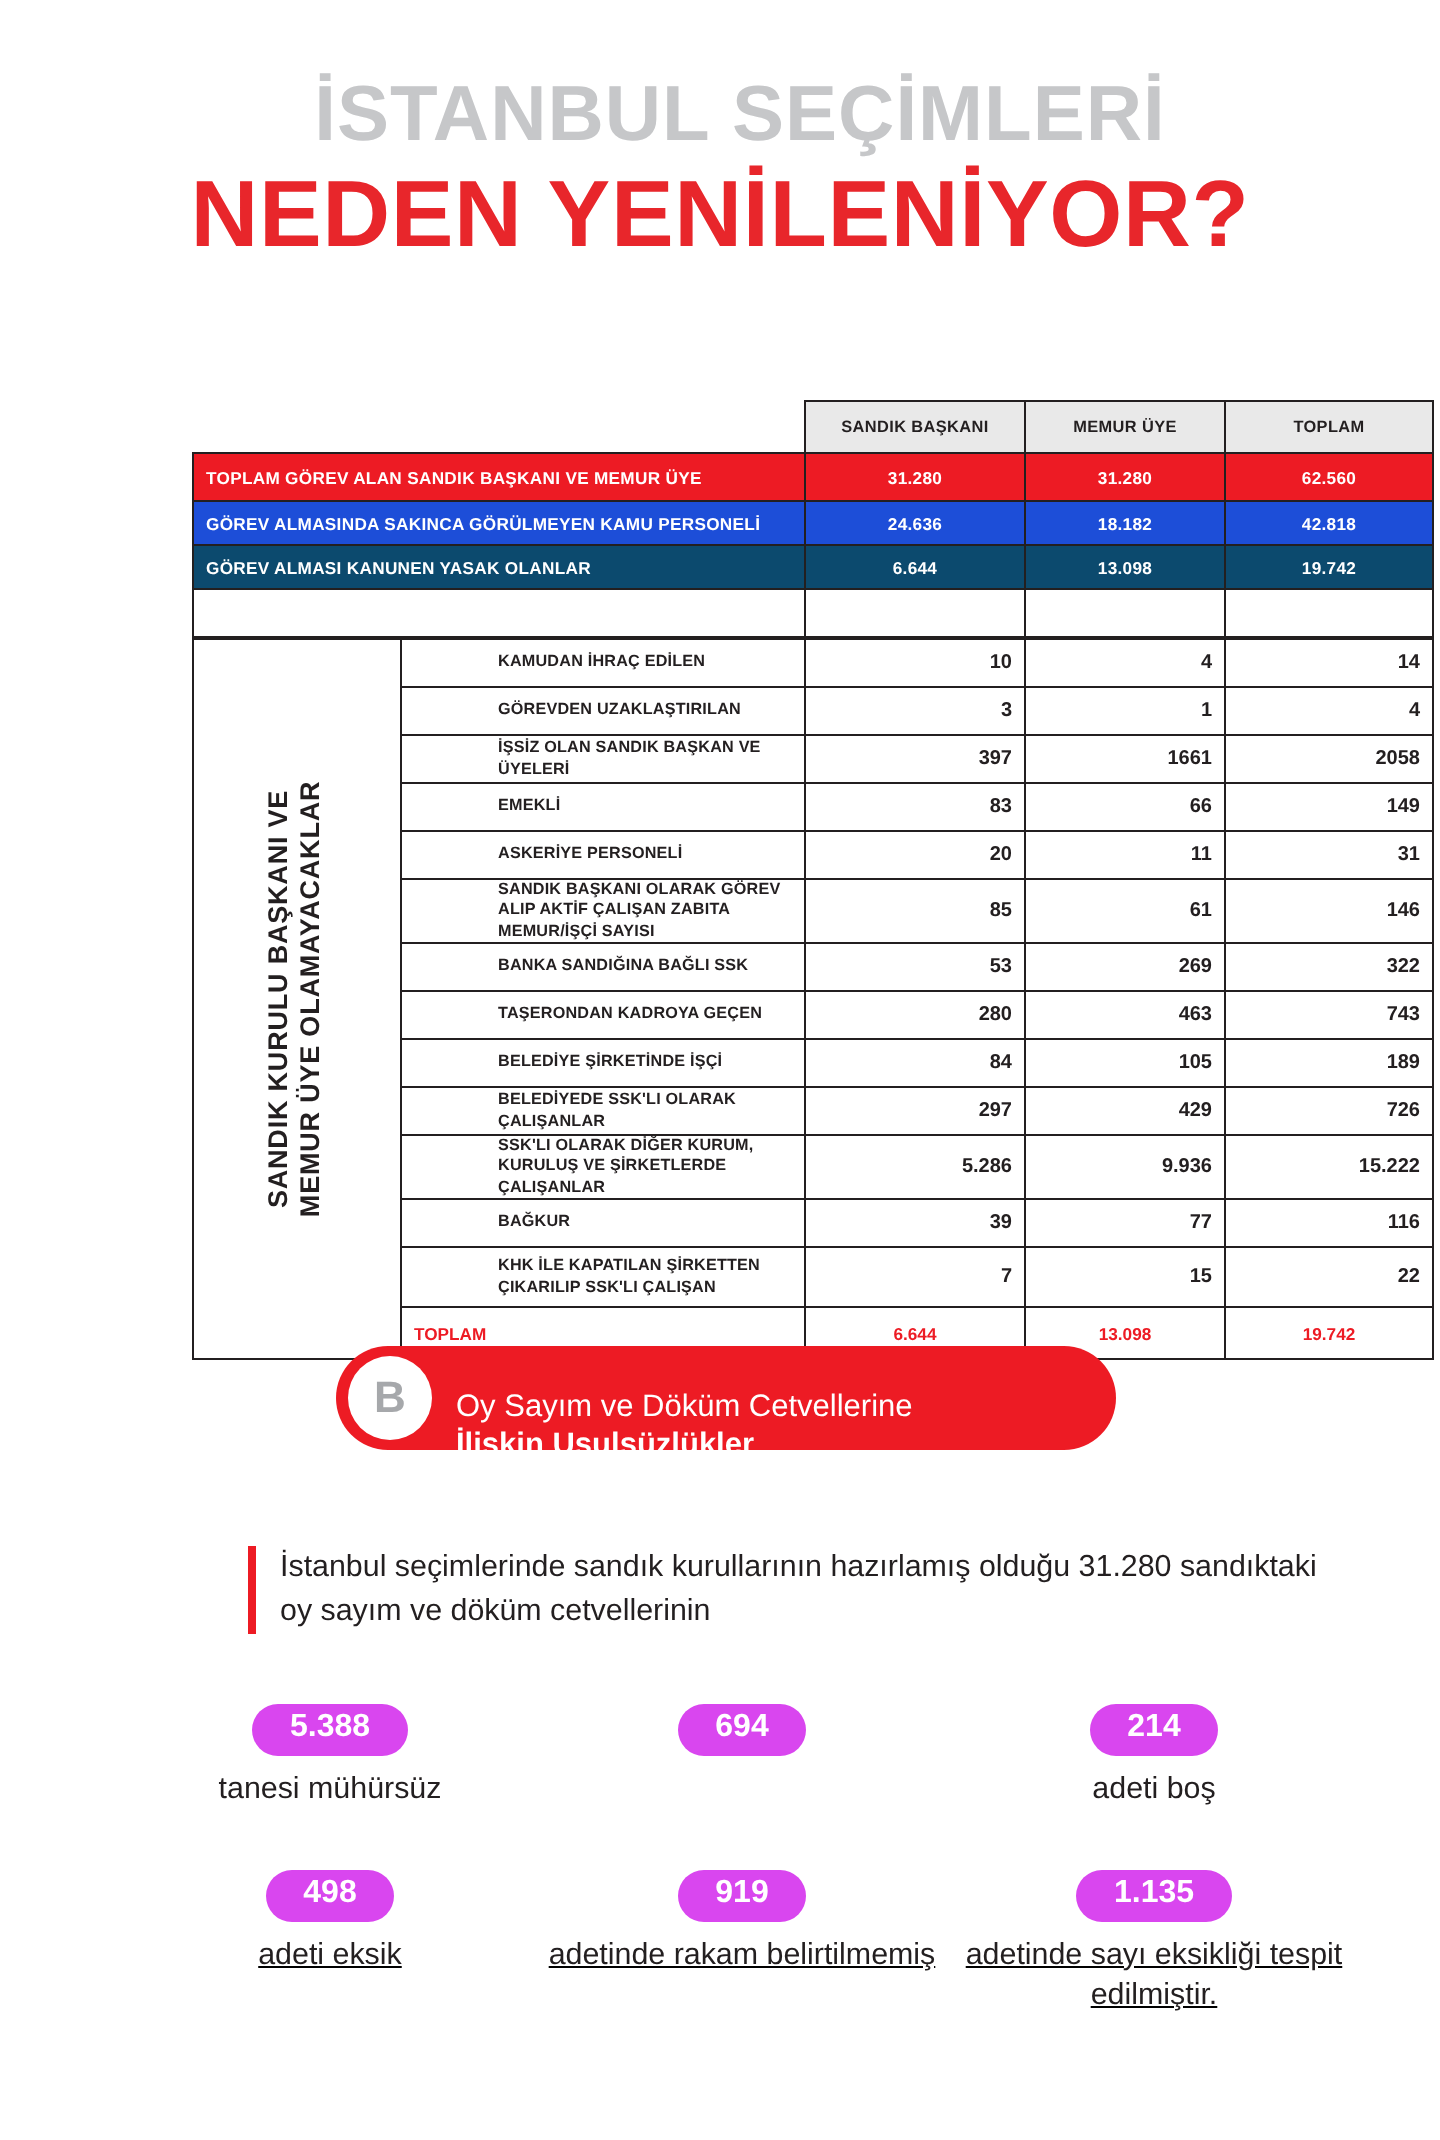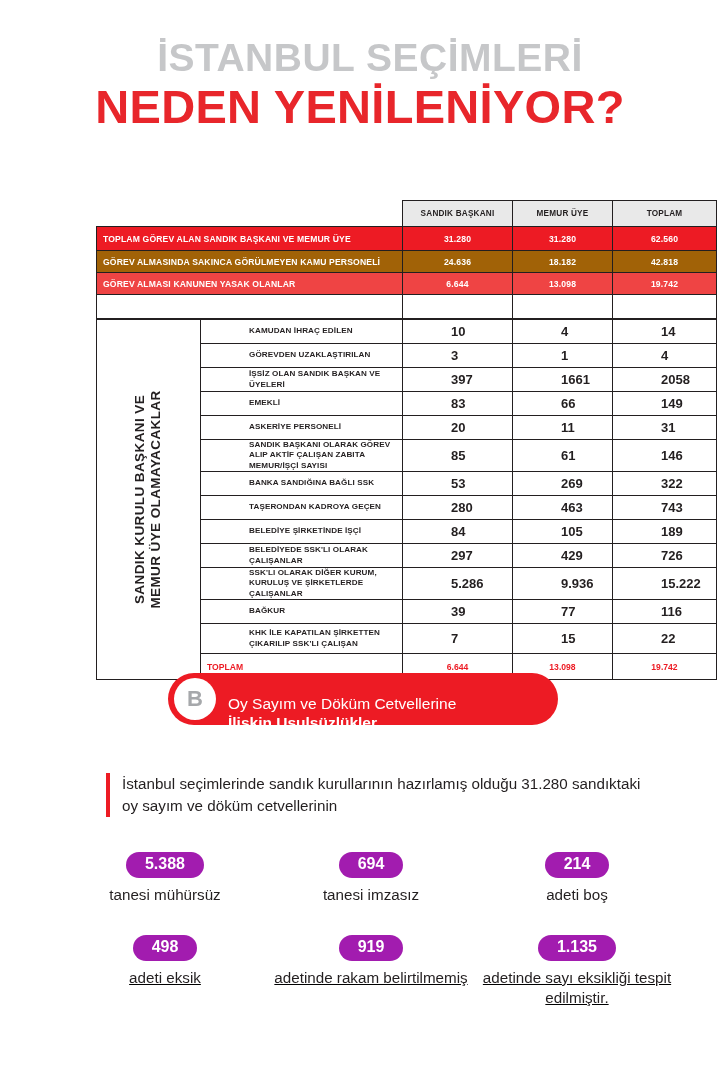--- a/index.html
+++ b/index.html
@@ -81,45 +81,45 @@
   }
 
   tr.row-red td {
     background: #ed1b24;
     color: #ffffff;
     height: 24px;
     font-size: 8.6px;
     letter-spacing: 0.15px;
   }
   tr.row-gray1 td {
-    background: #a16207;
+    background: #1d4ed8;
     color: #ffffff;
     height: 22px;
     font-size: 8.6px;
     letter-spacing: 0.15px;
   }
   tr.row-gray2 td {
-    background: #ef4444;
+    background: #0c4a6e;
     color: #ffffff;
     height: 22px;
     font-size: 8.6px;
     letter-spacing: 0.15px;
   }
   tr.row-red td.num,
   tr.row-gray1 td.num,
   tr.row-gray2 td.num { text-align: center; }
 
   tr.drow td {
     background: #ffffff;
     color: #231f20;
     height: 24px;
     padding-left: 48px;
   }
   tr.drow.tall td { height: 30px; }
-  tr.drow td.num { text-align: left; font-size: 13px; }
+  tr.drow td.num { text-align: right; font-size: 10px; }
   tr.drow td.lbl { font-size: 8.1px; letter-spacing: 0.1px; line-height: 1.28; }
 
   tr.row-total td {
     background: #ffffff;
     color: #ed1b24;
     height: 26px;
     font-size: 8.6px;
   }
   tr.row-total td.num { text-align: center; }
 
@@ -183,21 +183,21 @@
     color: #ffffff;
     line-height: 1.22;
     margin-top: 30px;
   }
   .banner-l1 { font-size: 15.5px; font-weight: normal; }
   .banner-l2 { font-size: 15.5px; font-weight: bold; }
 
   
   .para-wrap {
     position: absolute;
-    left: 106px;
+    left: 124px;
     top: 773px;
     display: flex;
     align-items: stretch;
   }
   .para-bar {
     width: 4px;
     background: #ed1b24;
     flex: 0 0 auto;
     margin-right: 12px;
   }
@@ -219,21 +219,21 @@
     display: flex;
     width: 620px;
   }
   .stats-row + .stats-row { margin-top: 30px; text-decoration: underline; }
   .stat {
     width: 206px;
     text-align: center;
   }
   .pill {
     display: inline-block;
-    background: #a21caf;
+    background: #d946ef;
     color: #ffffff;
     font-size: 16px;
     font-weight: bold;
     border-radius: 14px;
     padding: 3px 19px 4px 19px;
     line-height: 1.18;
     font-family: "Liberation Sans", sans-serif;
   }
   .stat-cap {
     margin-top: 7px;
@@ -422,21 +422,20 @@
   </div>
 
   <div class="stats">
     <div class="stats-row">
       <div class="stat">
         <div class="pill">5.388</div>
         <div class="stat-cap">tanesi mühürsüz</div>
       </div>
       <div class="stat">
         <div class="pill">694</div>
-        <div class="stat-cap">tanesi imzasız</div>
       </div>
       <div class="stat">
         <div class="pill">214</div>
         <div class="stat-cap">adeti boş</div>
       </div>
     </div>
     <div class="stats-row">
       <div class="stat">
         <div class="pill">498</div>
         <div class="stat-cap">adeti eksik</div>

